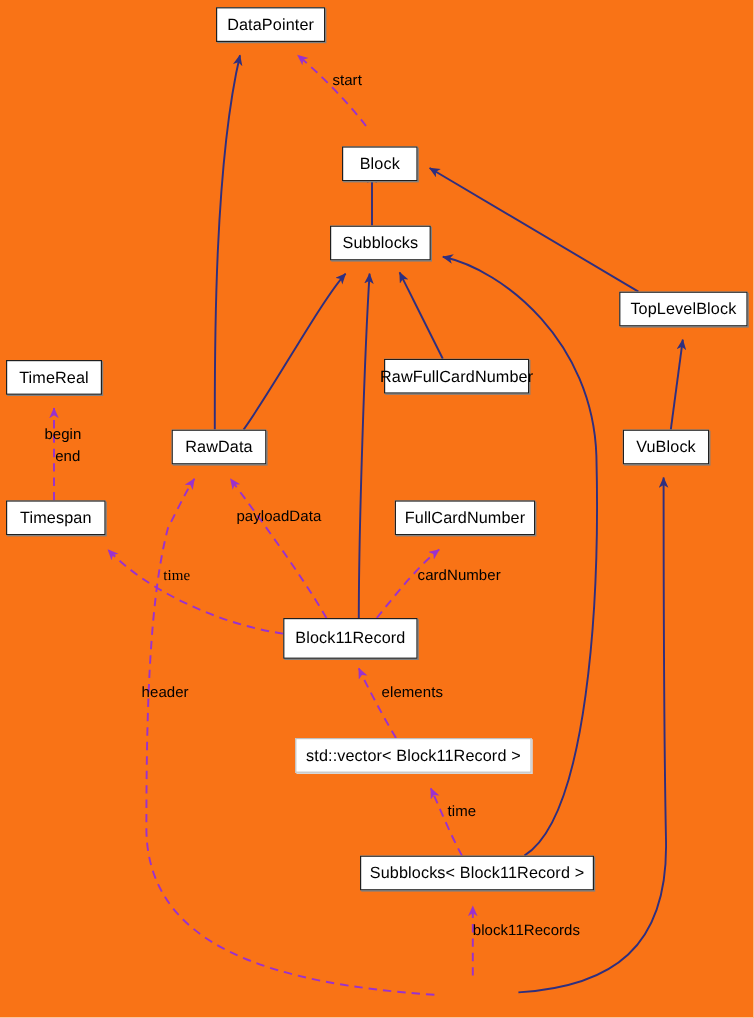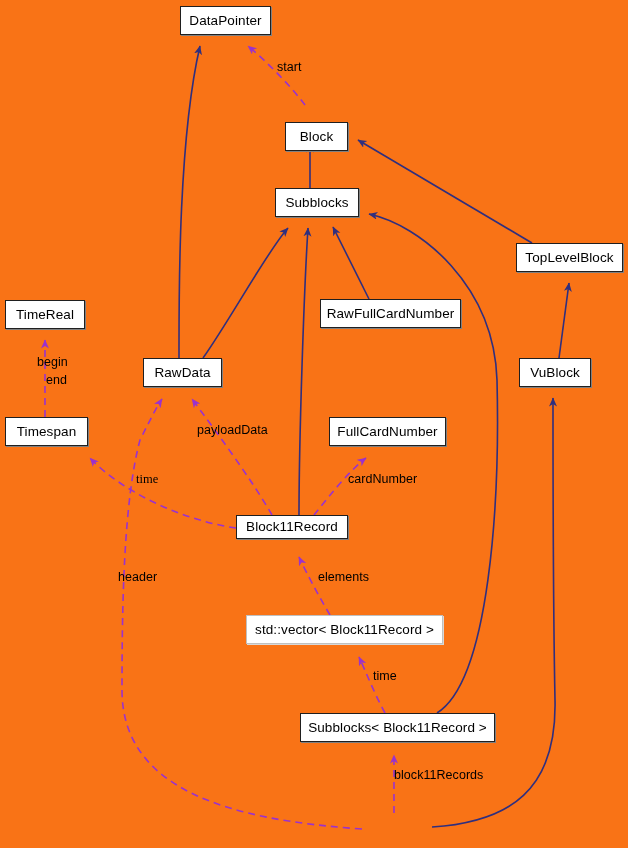--- a/index.html
+++ b/index.html
@@ -126,36 +126,36 @@
   </div>
   <div class="node" id="n-DataType" style="left: 275px; top: 188px; width: 84px; height: 29px;">
     <span>Subblocks</span>
   </div>
   <div class="node" id="n-TopLevelBlock" style="left: 516px; top: 243px; width: 107px; height: 29px;">
     <span>TopLevelBlock</span>
   </div>
   <div class="node" id="n-TimeReal" style="left: 5px; top: 300px; width: 80px; height: 29px;">
     <span>TimeReal</span>
   </div>
-  <div class="node" id="n-RawFullCardNumber" style="left: 320px; top: 299px; width: 141px; height: 29px;">
+  <div class="node" id="n-RawFullCardNumber" style="left: 320px; top: 299px; width: 121px; height: 29px;">
     <span>RawFullCardNumber</span>
   </div>
   <div class="node" id="n-RawData" style="left: 143px; top: 358px; width: 79px; height: 29px;">
     <span>RawData</span>
   </div>
   <div class="node" id="n-VuBlock" style="left: 519px; top: 358px; width: 72px; height: 29px;">
     <span>VuBlock</span>
   </div>
   <div class="node" id="n-Timespan" style="left: 5px; top: 417px; width: 83px; height: 29px;">
     <span>Timespan</span>
   </div>
   <div class="node" id="n-FullCardNumber" style="left: 329px; top: 417px; width: 117px; height: 29px;">
     <span>FullCardNumber</span>
   </div>
-  <div class="node" id="n-Block11Record" style="left: 236px; top: 515px; width: 112px; height: 24px;">
+  <div class="node" id="n-Block11Record" style="left: 236px; top: 515px; width: 112px; height: 34px;">
     <span>Block11Record</span>
   </div>
   <div class="node external" id="n-vectorBlock11" style="left: 246px; top: 615px; width: 197px; height: 29px;">
     <span>std::vector&lt; Block11Record &gt;</span>
   </div>
   <div class="node" id="n-Subblocks" style="left: 300px; top: 713px; width: 195px; height: 29px;">
     <span>Subblocks&lt; Block11Record &gt;</span>
   </div>
   <div class="node current" id="n-Block13" style="left: 362px; top: 813px; width: 70px; height: 29px;">
     <span>Block13</span>

